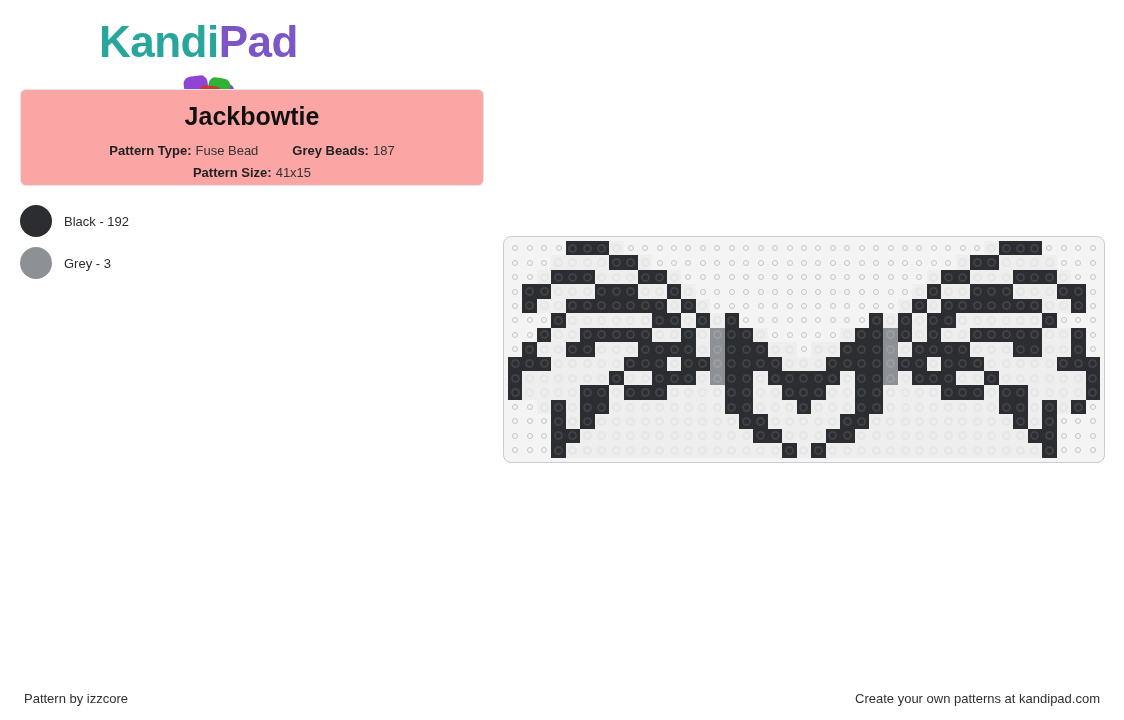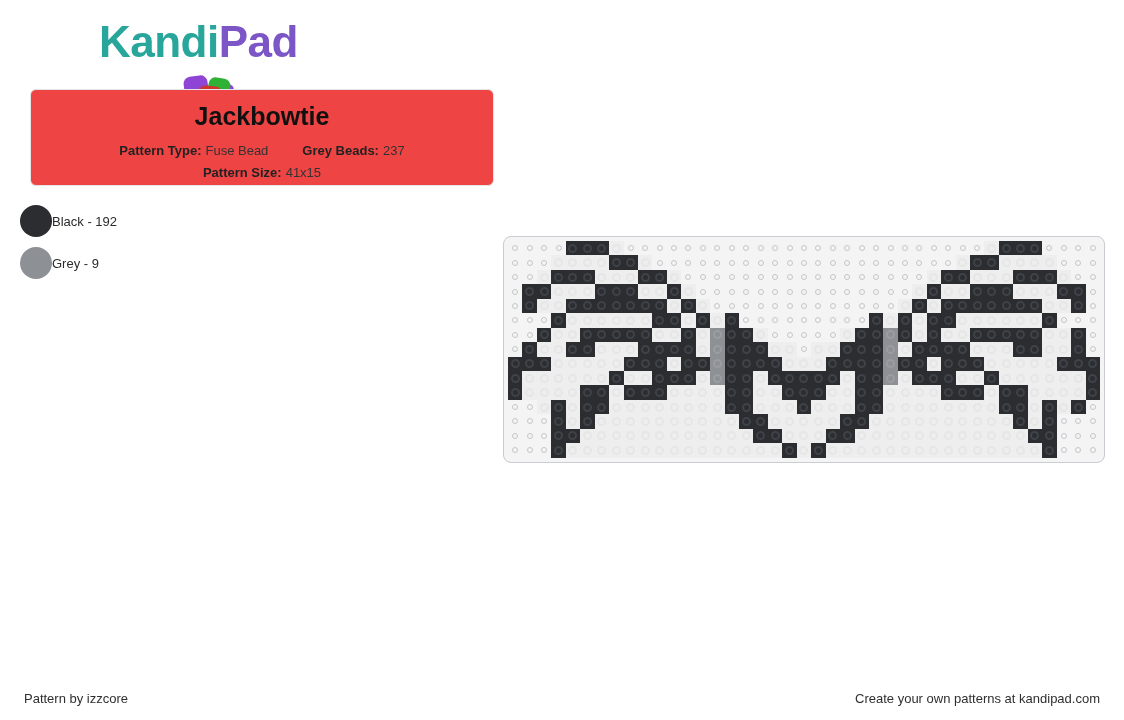--- a/index.html
+++ b/index.html
@@ -34,23 +34,22 @@
   .bead.b4 { left: 36px; top: 12px; width: 24px; height: 21px; background: #d1342f; transform: rotate(6deg); }
   .bead.b5 { left: 19px; top: 18px; width: 27px; height: 25px; background: #f2973f; }
   .bead.b6 { left: 47px; top: 22px; width: 23px; height: 22px; background: #2eb135; }
   .bead.b7 { left: 60px; top: 10px; width: 12px; height: 22px; background: #8e44d4; border-radius: 6px; }
 
   
   .info-card {
     position: absolute; left: 20px; top: 89px;
     width: 464px; height: 97px;
     border: 1px solid #e2e4e7; border-radius: 6px;
-    background: #ef4444;
+    background: #fca5a5;
     padding-top: 12px;
-    margin-left: 10px;
   }
   .pattern-title {
     text-align: center; font-size: 25px; font-weight: 700;
     margin: 0 0 10px 0; color: #111;
   }
   .meta-row {
     display: flex; justify-content: center; gap: 34px;
     font-size: 13px; line-height: 20px; color: #222;
   }
   .meta-row.second { margin-top: 2px; align-items: center; }
@@ -58,21 +57,21 @@
   .meta-value { font-weight: 400; margin-left: 4px; color: #333; }
 
   
   .legend {
     position: absolute; left: 20px; top: 200px;
     width: 460px;
     display: flex; flex-wrap: wrap;
   }
   .legend-item {
     width: 232px; height: 42px;
-    display: flex; align-items: center; 
+    display: flex; align-items: center; gap: 12px;
   }
   .swatch {
     width: 32px; height: 32px; border-radius: 50%;
     flex: 0 0 32px;
   }
   .legend-label { font-size: 13px; color: #2b2b2b; }
 
   
   .grid-panel {
     position: absolute; left: 503px; top: 236px;
@@ -131,38 +130,38 @@
     </div>
   </div>
 
   <div class="info-card">
     <h1 class="pattern-title">Jackbowtie</h1>
     <div class="meta-row">
       <div>
         <span class="meta-label">Pattern Type:</span><span class="meta-value">Fuse Bead</span>
       </div>
       <div>
-        <span class="meta-label">Grey Beads:</span><span class="meta-value">237</span>
+        <span class="meta-label">Grey Beads:</span><span class="meta-value">187</span>
       </div>
     </div>
     <div class="meta-row second">
       <div>
         <span class="meta-label">Pattern Size:</span><span class="meta-value">41x15</span>
       </div>
     </div>
   </div>
 
   <div class="legend" id="legend">
       <div class="legend-item">
         <div class="swatch" style="background: rgb(43, 45, 49);"></div>
         <div class="legend-label">Black - 192</div>
       </div>
       <div class="legend-item">
         <div class="swatch" style="background: rgb(141, 144, 148);"></div>
-        <div class="legend-label">Grey - 9</div>
+        <div class="legend-label">Grey - 3</div>
       </div>
     </div>
 
   <div class="grid-panel">
     <div class="grid" id="grid">
         <div class="cell empty">
           <span class="pip"></span>
         </div>
         <div class="cell empty">
           <span class="pip"></span>

